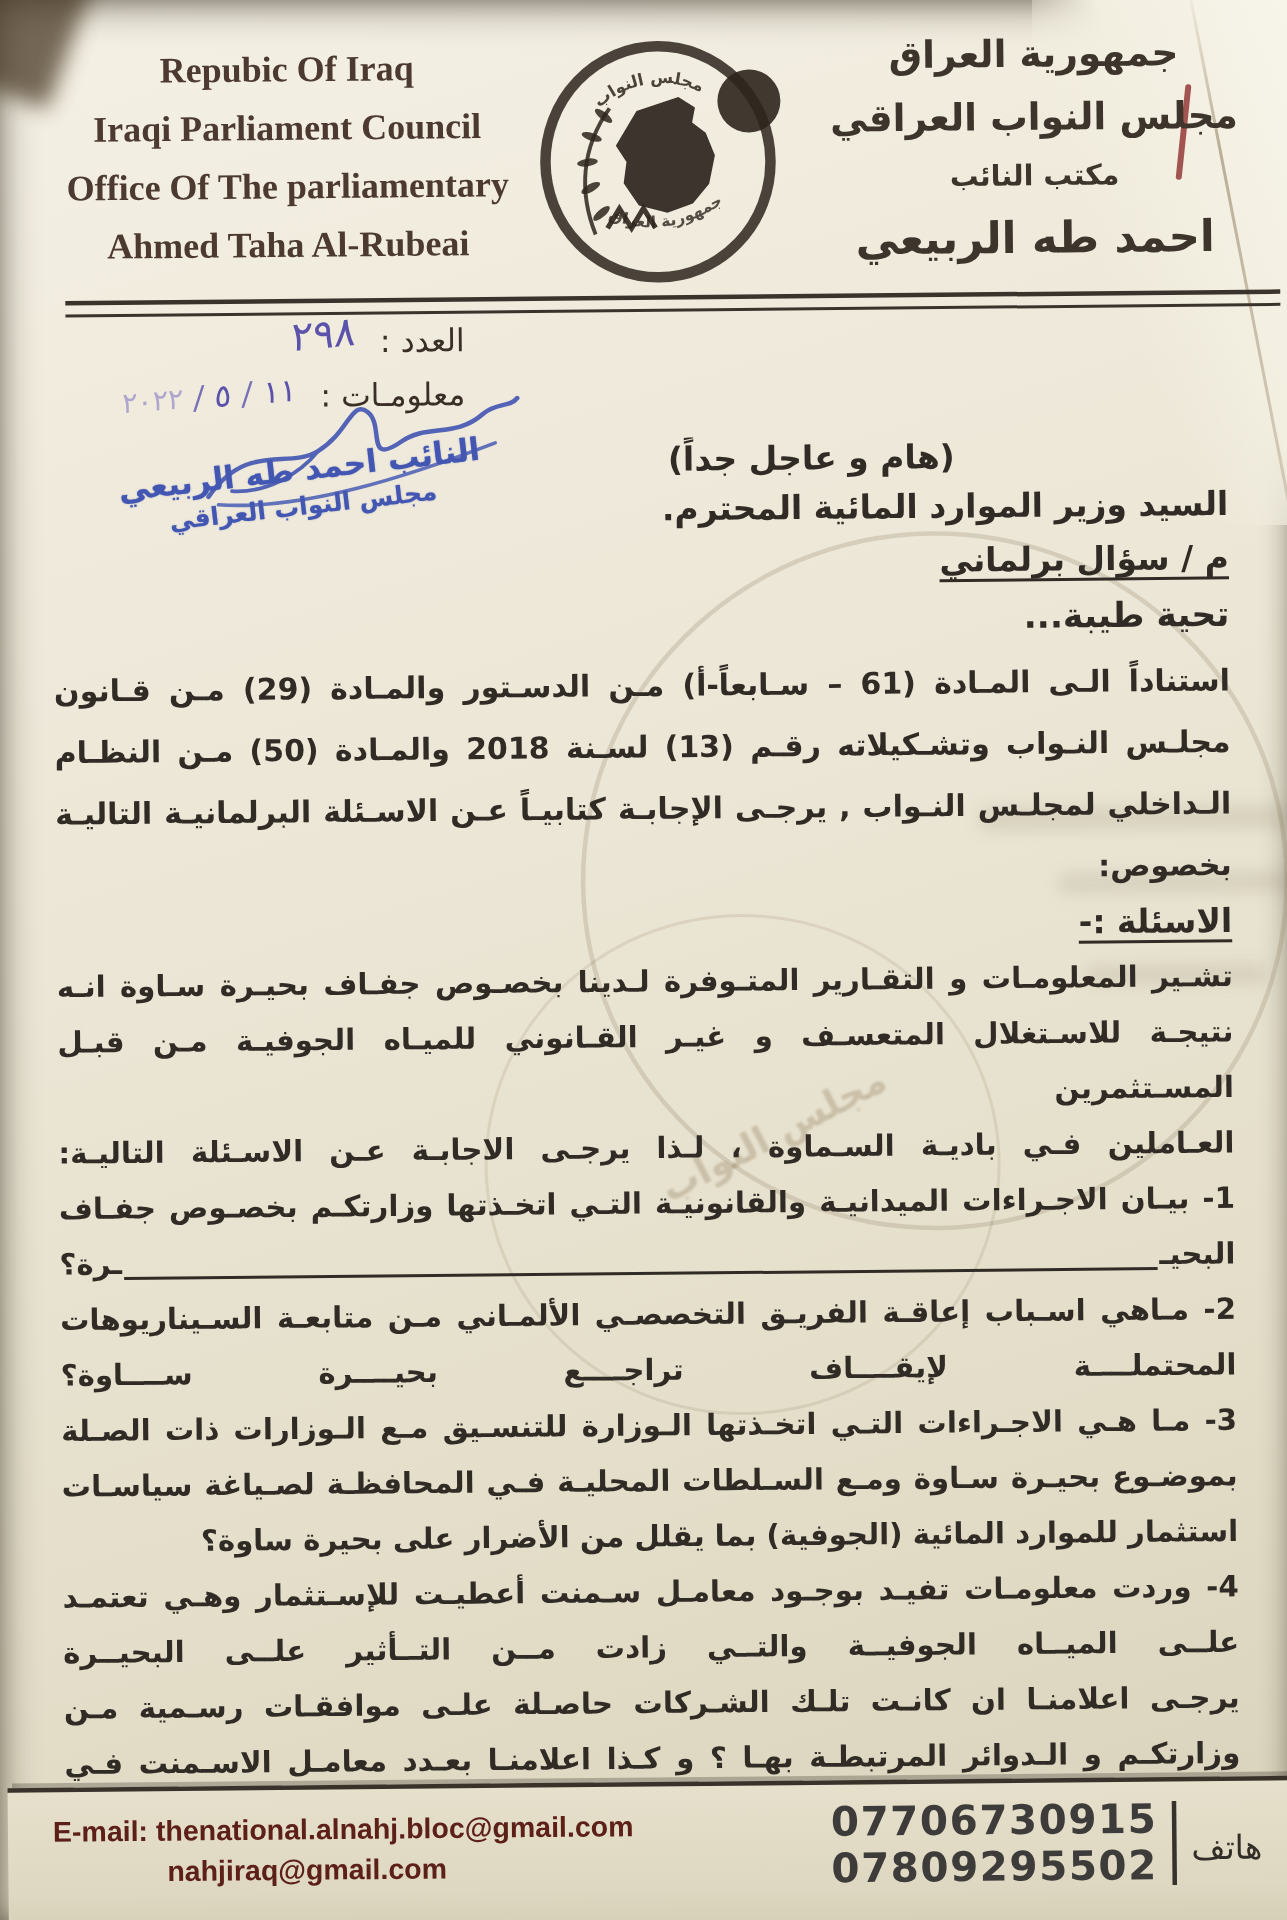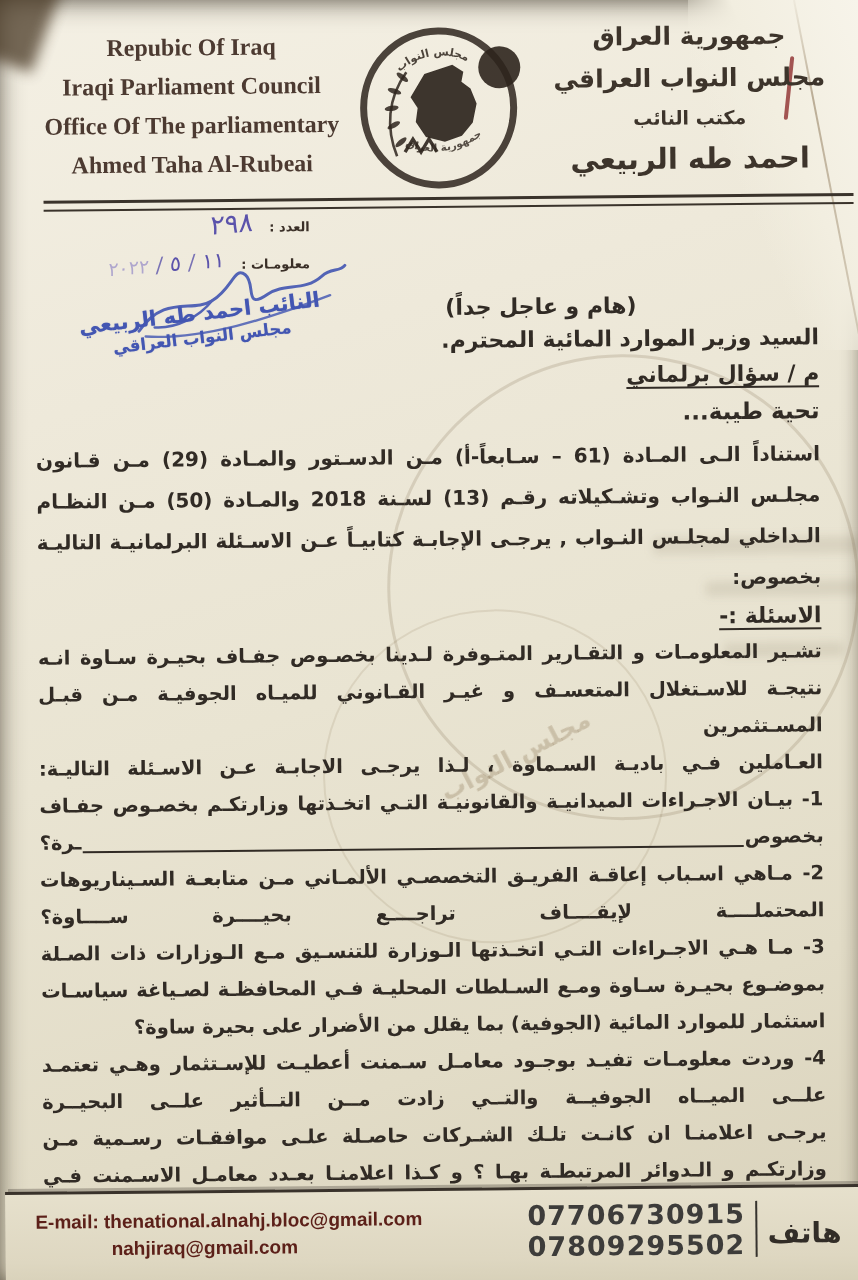--- a/index.html
+++ b/index.html
@@ -34,21 +34,21 @@
   .hdr-ar .a2{font-size:25px;line-height:42px;letter-spacing:1px;}
   .hdr-ar .a3{font-size:19px;line-height:36px;}
   .hdr-ar .a4{font-size:29px;line-height:46px;}
 
   .rule2{position:absolute;top:197px;left:48px;right:0;height:6px;
          border-top:3px solid #3a332b;border-bottom:2px solid #3a332b;}
 
   
   .ref{position:absolute;top:210px;left:54px;width:260px;direction:rtl;color:#3a2f27;}
   .ref-row{display:flex;align-items:center;gap:16px;margin-bottom:9px;}
-  .ref-label{font-size:13px;font-weight:bold;white-space:nowrap;}
+  .ref-label{font-size:21px;font-weight:normal;white-space:nowrap;}
   .hand{font-family:"DejaVu Sans",sans-serif;color:#5b53ab;transform:rotate(-4deg) skewX(-6deg);}
   .num-val{font-size:27px;margin-left:28px;transform:rotate(-5deg) skewX(-8deg) translateY(-4px);}
   .date-val{display:flex;direction:ltr;align-items:center;gap:7px;font-size:21px;}
   .date-val .yr{opacity:.55;color:#7b6fc1;font-size:19px;}
   .date-val .sep{opacity:.8;}
 
   
   .stamp{position:absolute;left:58px;top:298px;width:292px;transform:rotate(-6deg);
          color:#4356b2;text-align:center;z-index:3;}
   .stamp .sig{position:absolute;top:-40px;right:-10px;opacity:.9;}
@@ -89,21 +89,21 @@
   .footer-area{position:absolute;left:0;right:0;top:1188px;bottom:-8px;z-index:5;
          background:linear-gradient(180deg,#e6e0cc 0%,#ded7c1 70%,#d6cfb7 100%);
          border-top:3px solid #39322b;box-shadow:0 -6px 0 -3px rgba(57,50,43,.3);}
   .footer-inner{display:flex;align-items:center;padding:10px 22px 0 30px;}
   .emails{font-family:"Liberation Sans",sans-serif;font-weight:bold;color:#5c2019;font-size:19px;
           line-height:27px;}
   .emails .e2{padding-left:76px;}
   .phone-block{margin-right:0;margin-left:0;display:flex;align-items:center;gap:10px;margin-inline-start:auto;}
   .phones{text-align:right;font-size:27px;font-weight:bold;color:#3d3c3a;line-height:31px;letter-spacing:1px;}
   .vbar{width:2.5px;height:56px;background:#36332e;}
-  .phone-label{font-size:28px;font-weight:bold;color:#322d27;padding-top:8px;}
+  .phone-label{font-size:22px;font-weight:normal;color:#322d27;padding-top:8px;}
 
   .emblem-ink{color:#2e251d;}
 </style>
 </head>
 <body>
 
 <div class="photo">
   <div class="paper"></div>
   <div class="corner-dark-tl"></div>
   <div class="fold"></div>
@@ -204,21 +204,21 @@
 
       <div>
         <div class="bl">تشـير المعلومـات و التقـارير المتـوفرة لـدينا بخصـوص جفـاف بحيـرة سـاوة انـه</div>
         <div class="bl">نتيجـة للاسـتغلال المتعسـف و غيـر القـانوني للميـاه الجوفيـة مـن قبـل المسـتثمرين</div>
         <div class="bl">العـاملين فـي باديـة السـماوة ، لـذا يرجـى الاجابـة عـن الاسـئلة التاليـة:</div>
       </div>
 
       <div>
         <div class="bl">1- بيـان الاجـراءات الميدانيـة والقانونيـة التـي اتخـذتها وزارتكـم بخصـوص جفـاف</div>
         <div class="tail-line">
-          <span>بخصوص</span>
+          <span>البحيـ</span>
           <span class="kashida"></span>
           <span>ـرة؟</span>
         </div>
       </div>
 
       <div>
         <div class="bl">2- مـاهي اسـباب إعاقـة الفريـق التخصصـي الألمـاني مـن متابعـة السـيناريوهات</div>
         <div class="bl">المحتملــــة لإيقــــاف تراجــــع بحيــــرة ســــاوة؟</div>
       </div>
 

